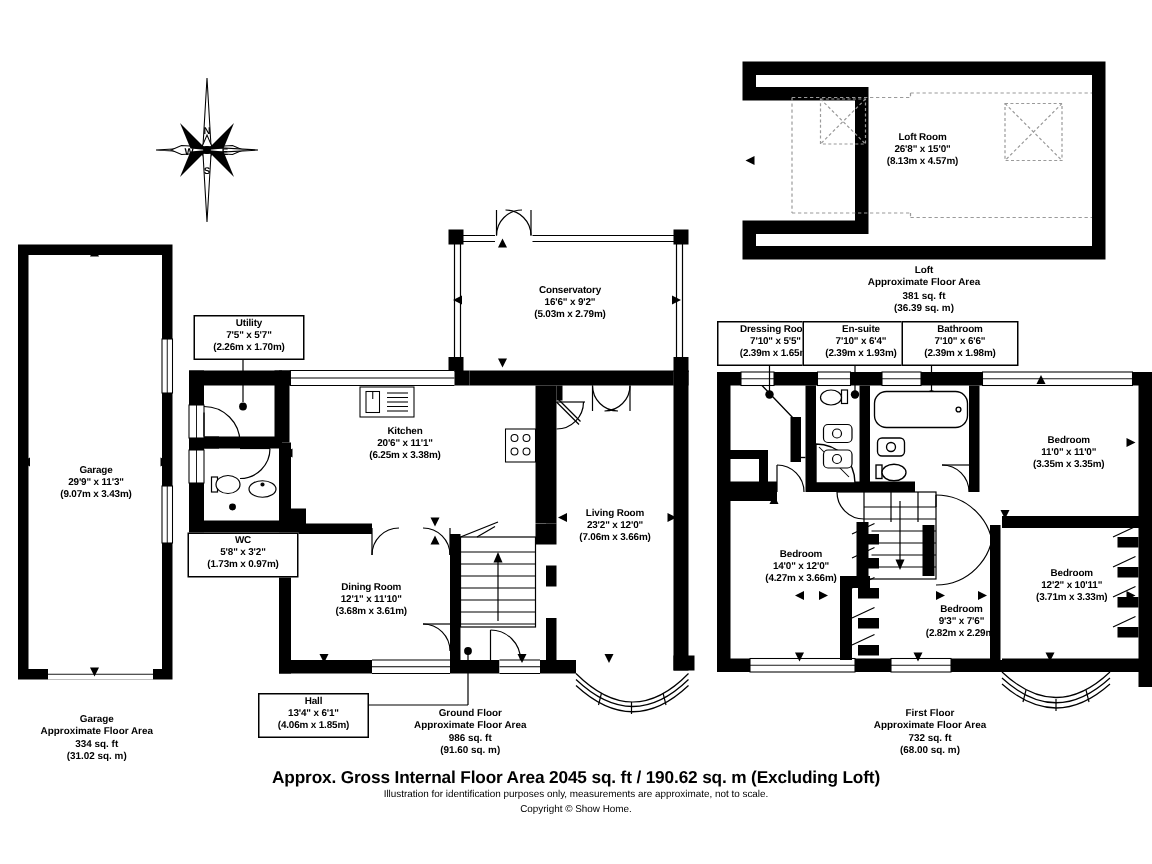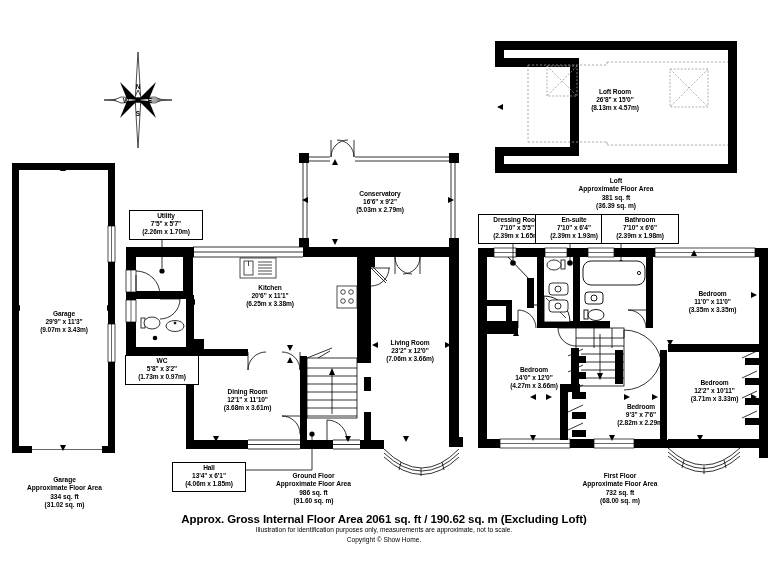--- a/index.html
+++ b/index.html
@@ -658,16 +658,16 @@
 </div>
 
 <div class="area-lbl" style="left:550px; top:472px; width:140px;">
   <span>First Floor</span>
   <span>Approximate Floor Area</span>
   <span>732 sq. ft</span>
   <span>(68.00 sq. m)</span>
 </div>
 
 <div id="footer" style="top:513px;">
-  <span class="main">Approx. Gross Internal Floor Area 2061 sq. ft / 190.62 sq. m (Excluding Loft)</span>
+  <span class="main">Approx. Gross Internal Floor Area 2045 sq. ft / 190.62 sq. m (Excluding Loft)</span>
   <span class="sub">Illustration for identification purposes only, measurements are approximate, not to scale.</span>
   <span class="cpy">Copyright © Show Home.</span>
 </div>
 
 </body></html>

